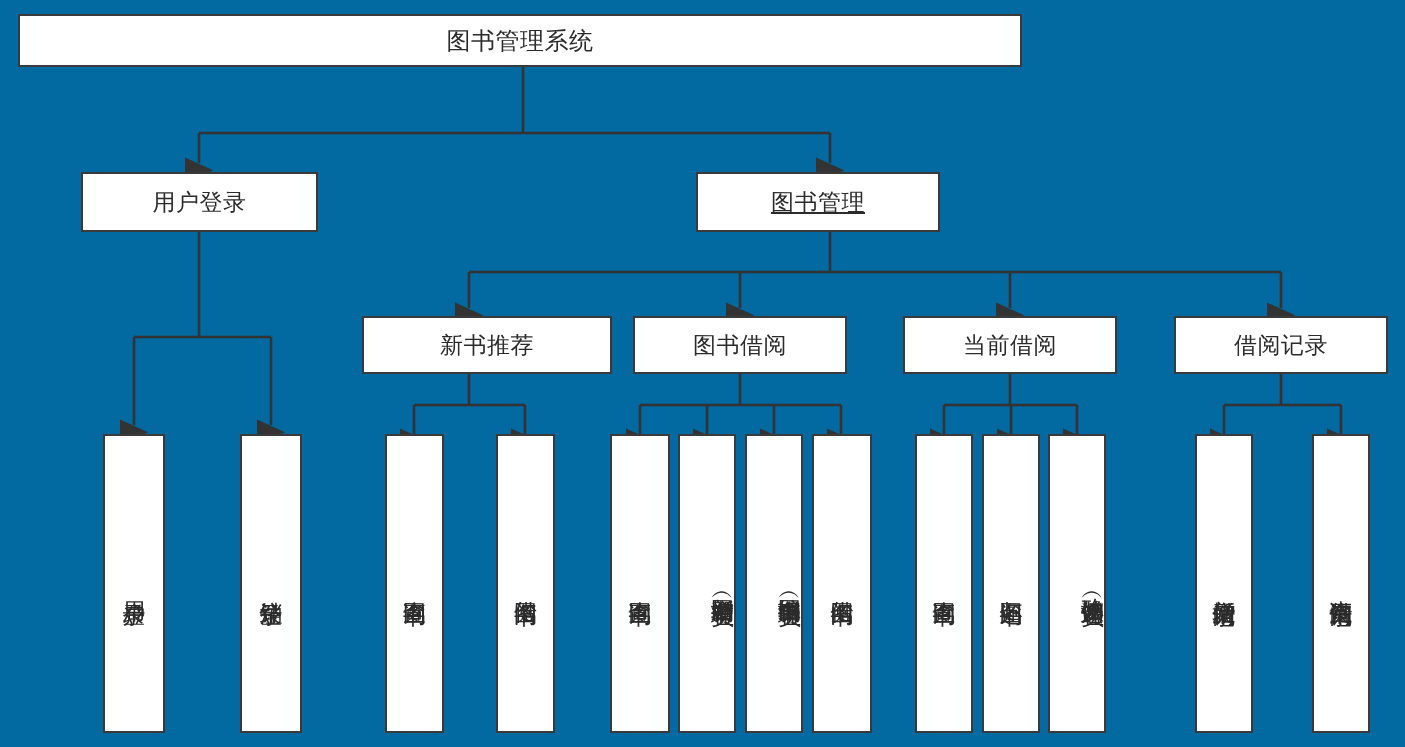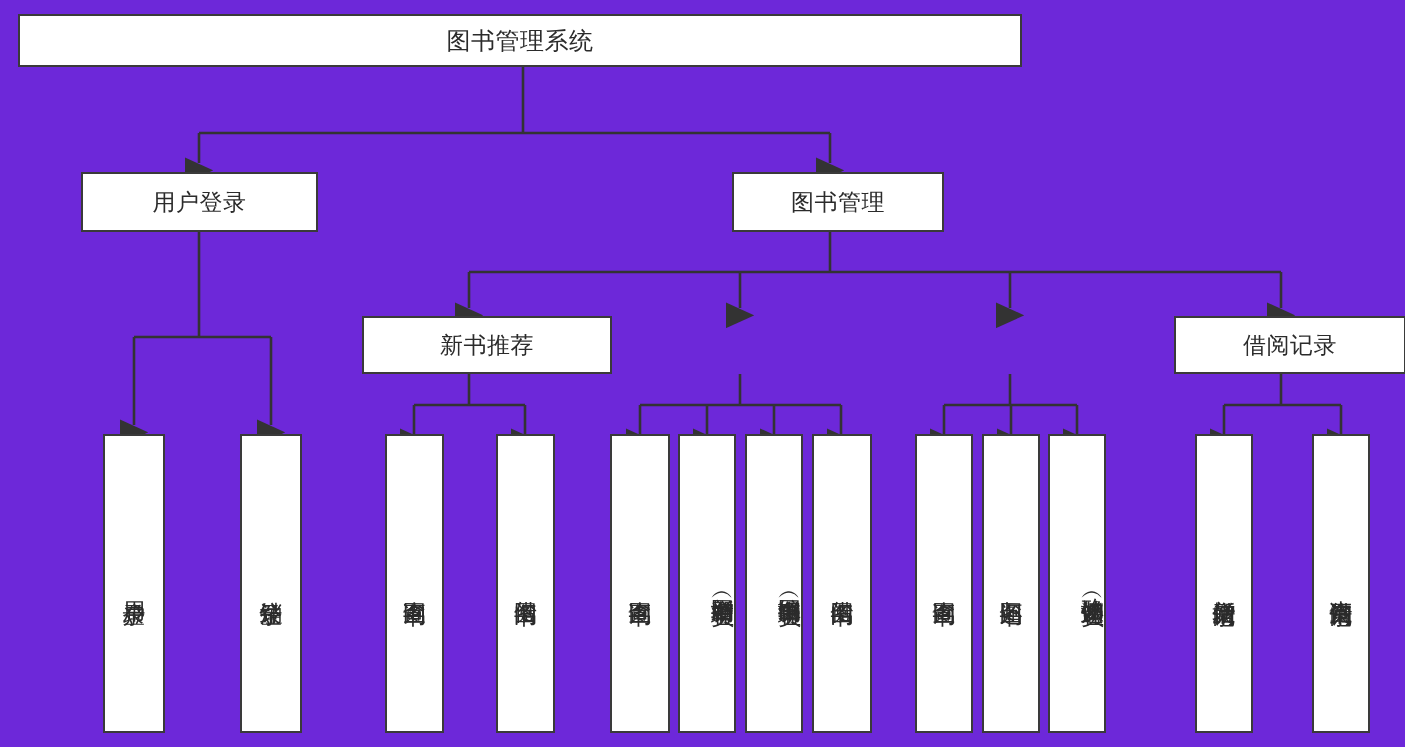--- a/index.html
+++ b/index.html
@@ -8,21 +8,21 @@
     padding: 0;
     background: #ffffff;
   }
   body {
     font-family: "DejaVu Sans", "Liberation Sans", sans-serif;
   }
   #canvas {
     position: relative;
     width: 1405px;
     height: 747px;
-    background: #6d28d9;
+    background: #0369a1;
     overflow: hidden;
   }
   #edges {
     position: absolute;
     left: 0;
     top: 0;
     width: 1405px;
     height: 747px;
     pointer-events: none;
   }
@@ -130,24 +130,26 @@
       <path d="M1281,374 L1281,405"></path>
       <path d="M1224,405 L1341,405"></path>
       <path d="M1224,405 L1224,434" marker-end="url(#arrow)"></path>
       <path d="M1341,405 L1341,434" marker-end="url(#arrow)"></path>
     </g>
   </svg>
 
   <div class="node h root" style="left:18px; top:14px; width:1004px; height:53px;">图书管理系统</div>
 
   <div class="node h" style="left:81px; top:172px; width:237px; height:60px;">用户登录</div>
-  <div class="node h" style="left:732px; top:172px; width:212px; height:60px;">图书管理</div>
+  <div class="node h" style="left:696px; top:172px; width:244px; height:60px;text-decoration:underline;">图书管理</div>
 
   <div class="node h" style="left:362px; top:316px; width:250px; height:58px;">新书推荐</div>
-  <div class="node h" style="left:1174px; top:316px; width:232px; height:58px;">借阅记录</div>
+  <div class="node h" style="left:633px; top:316px; width:214px; height:58px;">图书借阅</div>
+  <div class="node h" style="left:903px; top:316px; width:214px; height:58px;">当前借阅</div>
+  <div class="node h" style="left:1174px; top:316px; width:214px; height:58px;">借阅记录</div>
 
   <div class="node v mid" style="left:103px; top:434px; width:62px; height:299px;">
     <span class="vtext">用户登录</span>
   </div>
   <div class="node v mid" style="left:240px; top:434px; width:62px; height:299px;">
     <span class="vtext">注销登录</span>
   </div>
 
   <div class="node v mid" style="left:385px; top:434px; width:59px; height:299px;">
     <span class="vtext">查询图书</span>

